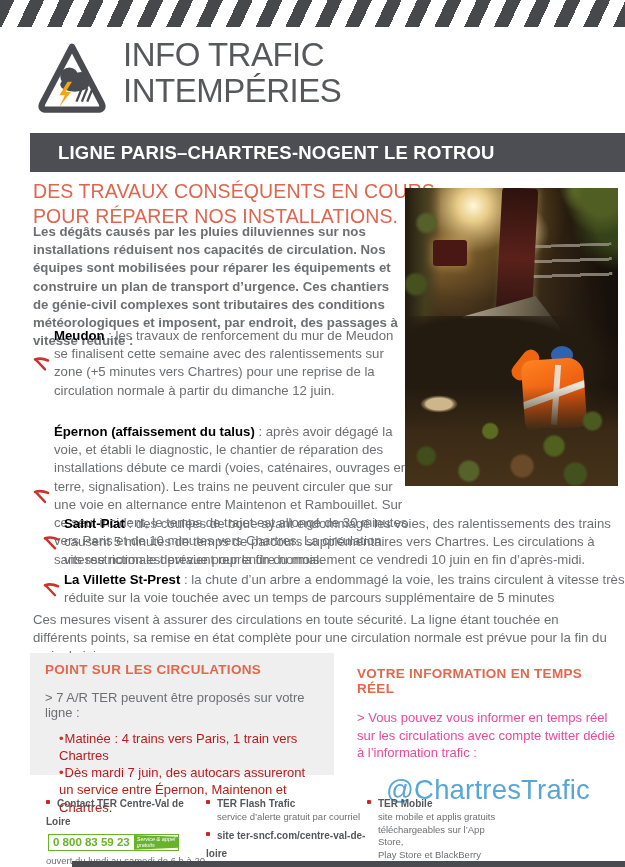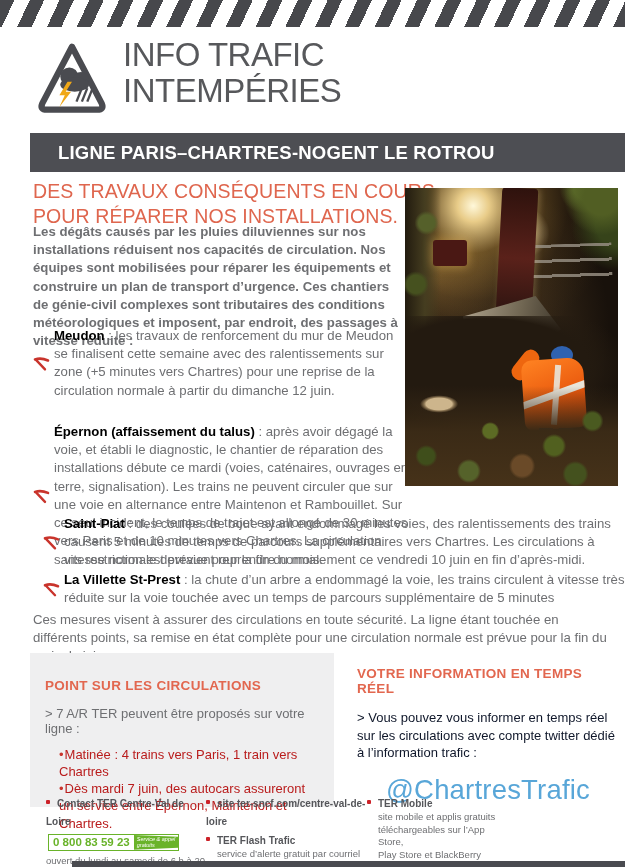--- a/index.html
+++ b/index.html
@@ -81,30 +81,30 @@
     radial-gradient(circle at 70% 60%,#51601f 0 9px,transparent 12px),
     radial-gradient(circle at 88% 35%,#4a5a20 0 8px,transparent 11px),
     radial-gradient(circle at 10% 70%,#3f4e1b 0 8px,transparent 11px),
     radial-gradient(circle at 55% 80%,#6a4a28 0 10px,transparent 13px),
     radial-gradient(circle at 30% 85%,#55622a 0 9px,transparent 12px),
     radial-gradient(circle at 80% 88%,#44511e 0 10px,transparent 13px),
     linear-gradient(180deg,rgba(58,42,22,0),#3a2a16 45%,#463219);}
 
   
   .graybox{position:absolute;left:30px;top:653px;width:274px;height:104px;background:#efeff0;
-    padding:25px 15px;}
+    padding:9px 15px;}
   .sec-title{color:#e2674f;font-weight:bold;font-size:13.5px;letter-spacing:.3px;margin:0;}
   .graybox .gb-intro{margin:13px 0 0 0;color:#6e6f72;font-size:13px;}
   .graybox ul{margin:10px 0 0 14px;padding:0;list-style:none;}
   .graybox li{color:#b91c1c;font-size:13px;line-height:1.32;}
   .graybox li::before{content:"\2022";color:#c9342c;margin-right:1px;}
 
   
   .realtime{position:absolute;left:357px;top:653px;width:262px;padding-top:13px;}
-  .rt-intro{margin:13px 0 0 0;color:#0f172a;font-size:13px;line-height:1.35;}
+  .rt-intro{margin:13px 0 0 0;color:#ec4899;font-size:13px;line-height:1.35;}
   .rt-handle{margin:12px 0 0 0;color:#58a6d8;font-size:27.5px;font-weight:400;letter-spacing:.2px;text-align:center;}
 
   
   .footer{position:absolute;left:0;top:793px;width:625px;height:67px;color:#6e6f72;}
   .fcol{position:absolute;top:0;}
   .fdot{display:inline-block;width:4px;height:4px;background:#cc2229;border-radius:1px;
     vertical-align:3px;margin-right:7px;}
   .ftitle{font-weight:bold;color:#55565a;font-size:10px;}
   .fdesc{font-size:9.5px;line-height:1.32;white-space:pre-line;}
   .fc1{left:46px;width:160px;}
@@ -226,26 +226,26 @@
       <div class="phone-badge">
         <span class="phone-num">0 800 83 59 23</span>
         <span class="phone-flag">Service &amp; appel
 gratuits</span>
       </div>
       <div class="hours">ouvert du lundi au samedi de 6 h à 20 h</div>
     </div>
 
     <div class="fcol fc2">
       <div class="svc">
+        <div><span class="fdot"></span><span class="ftitle">TER Flash Trafic</span></div>
+        <div class="fdesc">service d’alerte gratuit par courriel</div>
+      </div>
+      <div class="svc">
         <div><span class="fdot"></span><span class="ftitle">site ter-sncf.com/centre-val-de-loire</span></div>
         <div class="fdesc"></div>
-      </div>
-      <div class="svc">
-        <div><span class="fdot"></span><span class="ftitle">TER Flash Trafic</span></div>
-        <div class="fdesc">service d’alerte gratuit par courriel</div>
       </div>
       <div class="svc">
         <div><span class="ftitle">TER Flash Trafic Abonnés</span></div>
 
       </div>
     </div>
 
     <div class="fcol fc3">
       <div><span class="fdot"></span><span class="ftitle">TER Mobile</span></div>
       <div class="fdesc">site mobile et applis gratuits

